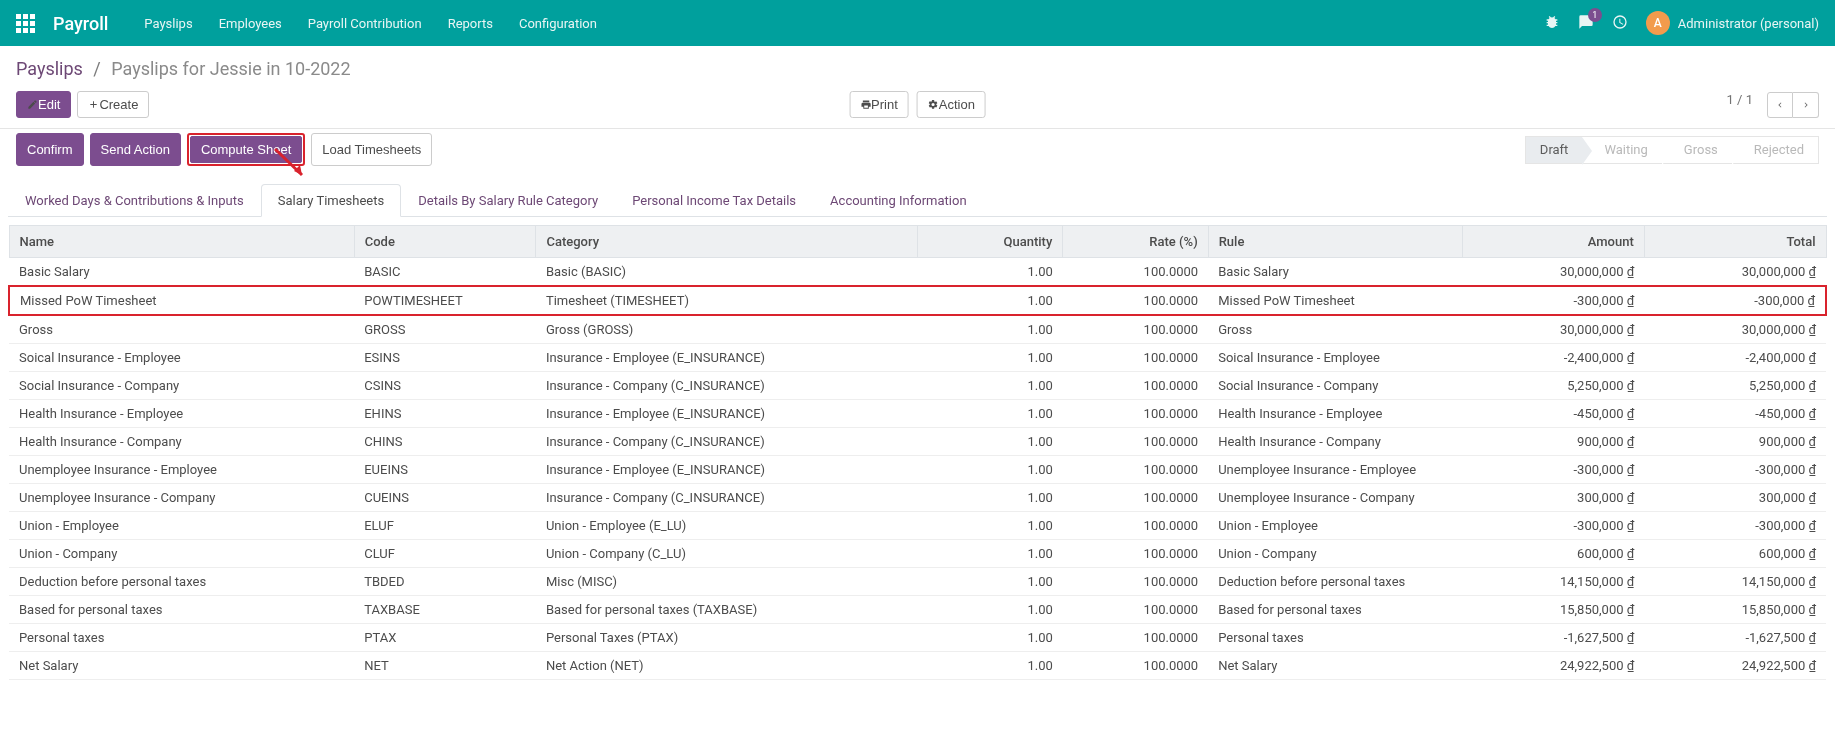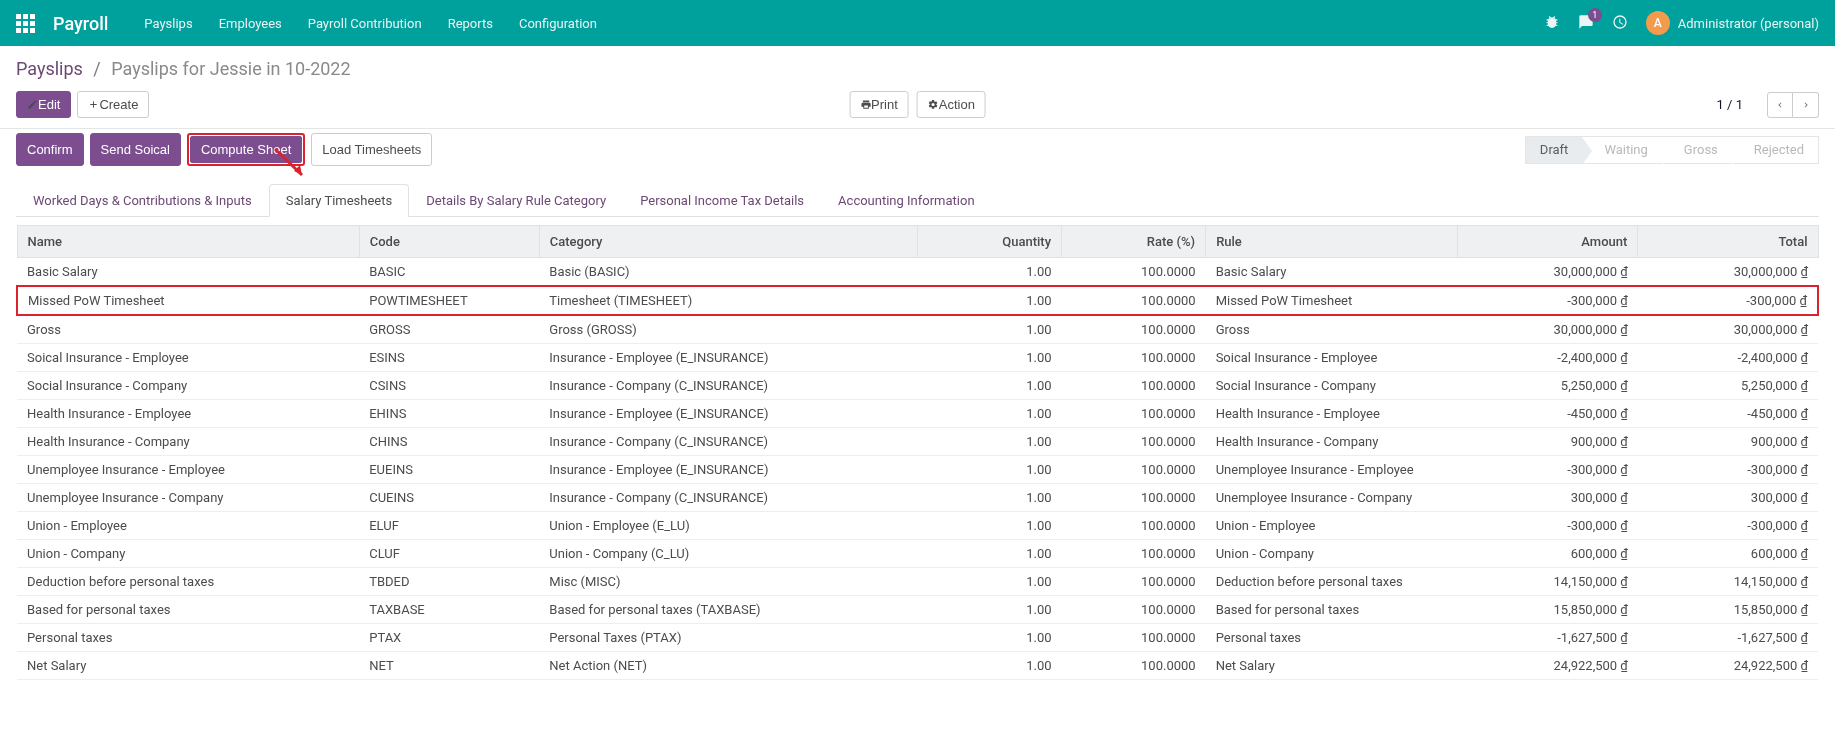--- a/index.html
+++ b/index.html
@@ -22,42 +22,42 @@
 .breadcrumb a { color: #6d4875; text-decoration: none; }
 .breadcrumb .sep { margin: 0 6px; color: #7c7c7c; }
 .breadcrumb .current { color: #8a8a8a; }
 .actions-row { padding: 4px 16px 10px 16px; display: flex; align-items: center; }
 .btn { border: 1px solid #ccc; background: #fff; padding: 5px 10px; font-size: 13px; color: #4c4c4c; cursor: pointer; display: inline-flex; align-items: center; border-radius: 3px; }
 .btn-primary { background: #7c4d8f; border-color: #7c4d8f; color: #fff; }
 .btn-primary svg { fill: #fff; }
 .btn svg { fill: #4c4c4c; width: 11px; height: 11px; }
 .actions-left { display: flex; gap: 6px; }
 .actions-center { position: absolute; left: 50%; transform: translateX(-50%); display: flex; gap: 8px; }
-.pager { margin-left: auto; display: flex; align-items: center; gap: 24px; color: #0f172a; font-size: 13px; }
+.pager { margin-left: auto; display: flex; align-items: flex-start; gap: 14px; color: #737373; font-size: 13px; }
 .pager-arrows { display: flex; }
 .pager-arrows button { border: 1px solid #ccc; background: #fff; width: 26px; height: 26px; display: flex; align-items: center; justify-content: center; cursor: pointer; }
 .pager-arrows button:first-child { border-radius: 3px 0 0 3px; }
 .pager-arrows button:last-child { border-radius: 0 3px 3px 0; border-left: none; }
 .status-row { padding: 4px 16px 0 16px; display: flex; align-items: center; border-top: 1px solid #e5e5e5; }
 .status-buttons { display: flex; gap: 6px; }
 .status-buttons .btn { border-radius: 3px; }
 .highlight-btn { border: 2px solid #d9232d; border-radius: 3px; padding: 1px; display: inline-block; }
 .highlight-btn .btn { border-radius: 2px; }
 .arrow-annotation { position: absolute; margin-left: 254px; margin-top: 28px; }
 .status-arrows { margin-left: auto; display: flex; }
 .status-chip { position: relative; height: 28px; padding: 0 14px 0 22px; display: flex; align-items: center; font-size: 13px; color: #b9b9b9; background: #fff; border-top: 1px solid #e5e5e5; border-bottom: 1px solid #e5e5e5; }
 .status-chip::before { content: ""; position: absolute; left: 0; top: 0; border-top: 14px solid transparent; border-bottom: 14px solid transparent; border-left: 10px solid #fff; }
 .status-chip::after { content: ""; position: absolute; right: -10px; top: 0; border-top: 14px solid transparent; border-bottom: 14px solid transparent; border-left: 10px solid #fff; z-index: 1; }
 .status-chip.active { background: #e9ecef; color: #5c5c5c; }
 .status-chip.active::after { border-left-color: #e9ecef; }
 .status-chip:first-child { padding-left: 14px; border-left: 1px solid #e5e5e5; }
 .status-chip:first-child::before { display: none; }
 .status-chip:last-child { border-right: 1px solid #e5e5e5; }
 .status-chip:last-child::after { display: none; }
-.content-area { padding: 18px 16px; position: relative; }
+.content-area { padding: 18px 8px; position: relative; }
 .tabs { display: flex; border-bottom: 1px solid #dee2e6; }
 .tab { padding: 8px 16px; color: #6d4875; cursor: pointer; font-size: 13px; border: 1px solid transparent; border-bottom: none; margin-bottom: -1px; }
 .tab.active { border-color: #dee2e6; border-bottom: 1px solid #fff; background: #fff; border-radius: 4px 4px 0 0; color: #4c4c4c; }
 .payslip-table { text-align: left; width: 100%; border-collapse: collapse; margin-top: 8px; }
 .payslip-table th { background: #eef0f2; color: #4c4c4c; font-weight: 500; padding: 8px 10px; border: 1px solid #dee2e6; font-size: 13px; }
 .payslip-table td { padding: 6px 10px; border-bottom: 1px solid #eee; color: #4c4c4c; font-size: 13px; }
 .num { text-align: right; }
 .hl-row td { border-top: 2px solid #d9232d; border-bottom: 2px solid #d9232d; }
 .hl-row td:first-child { border-left: 2px solid #d9232d; }
 .hl-row td:last-child { border-right: 2px solid #d9232d; }
@@ -157,21 +157,21 @@
             <path d="M8.59 16.59 10 18l6-6-6-6-1.41 1.41L13.17 12z"></path>
           </svg>
         </button>
     </div>
   </div>
 </div>
 
 <div class="status-row" style="position:relative;">
   <div class="status-buttons">
     <button class="btn btn-primary">Confirm</button>
-    <button class="btn btn-primary">Send Soical</button>
+    <button class="btn btn-primary">Send Action</button>
     <span class="highlight-btn">
       <button class="btn btn-primary">Compute Sheet</button>
     </span>
     <button class="btn">Load Timesheets</button>
   </div>
   <svg class="arrow-annotation" width="40" height="34" viewBox="0 0 40 34">
       <path d="M5 2 L32 28" stroke="#d9232d" stroke-width="3" fill="none"></path>
       <path d="M32 28 L24 24 L30 18 Z" fill="#d9232d"></path>
     </svg>
   <div class="status-arrows">

